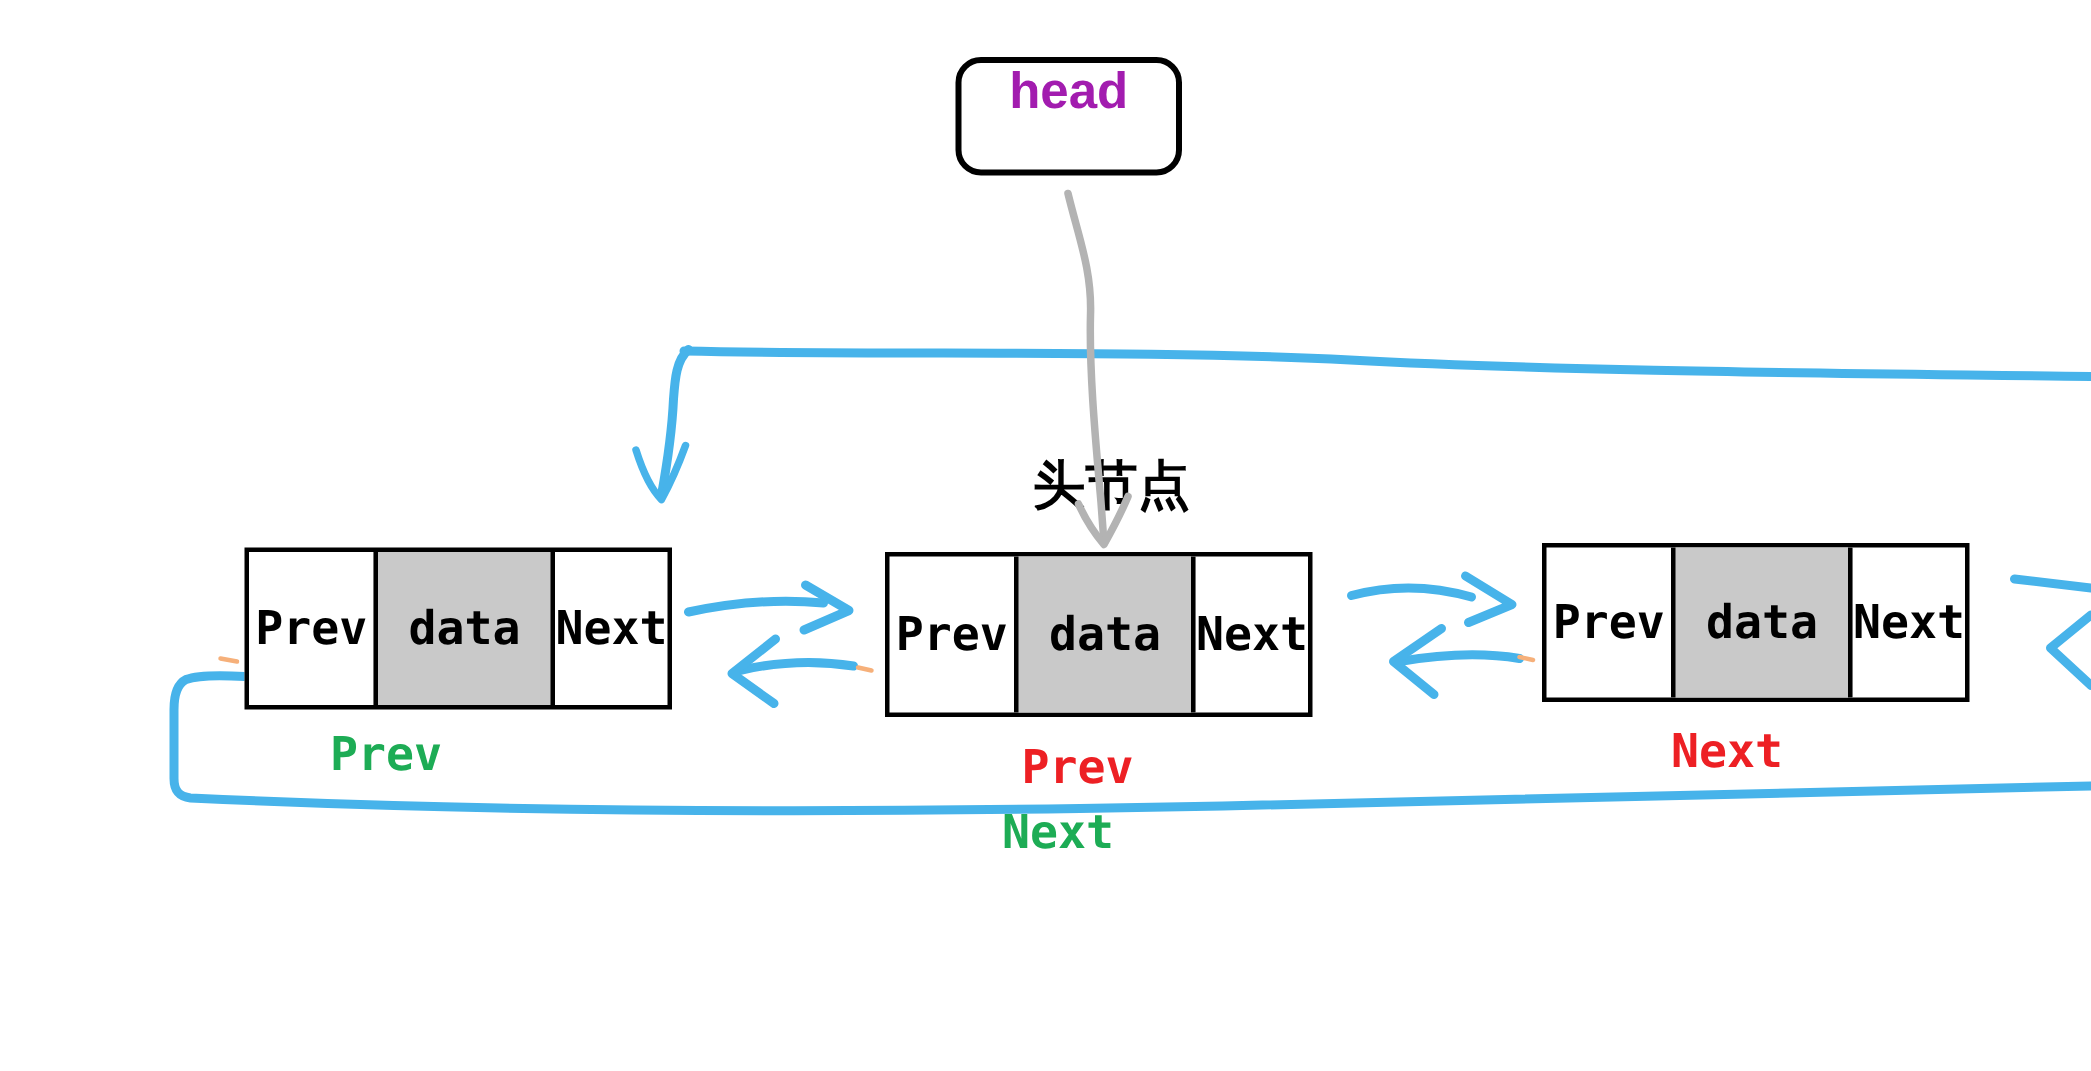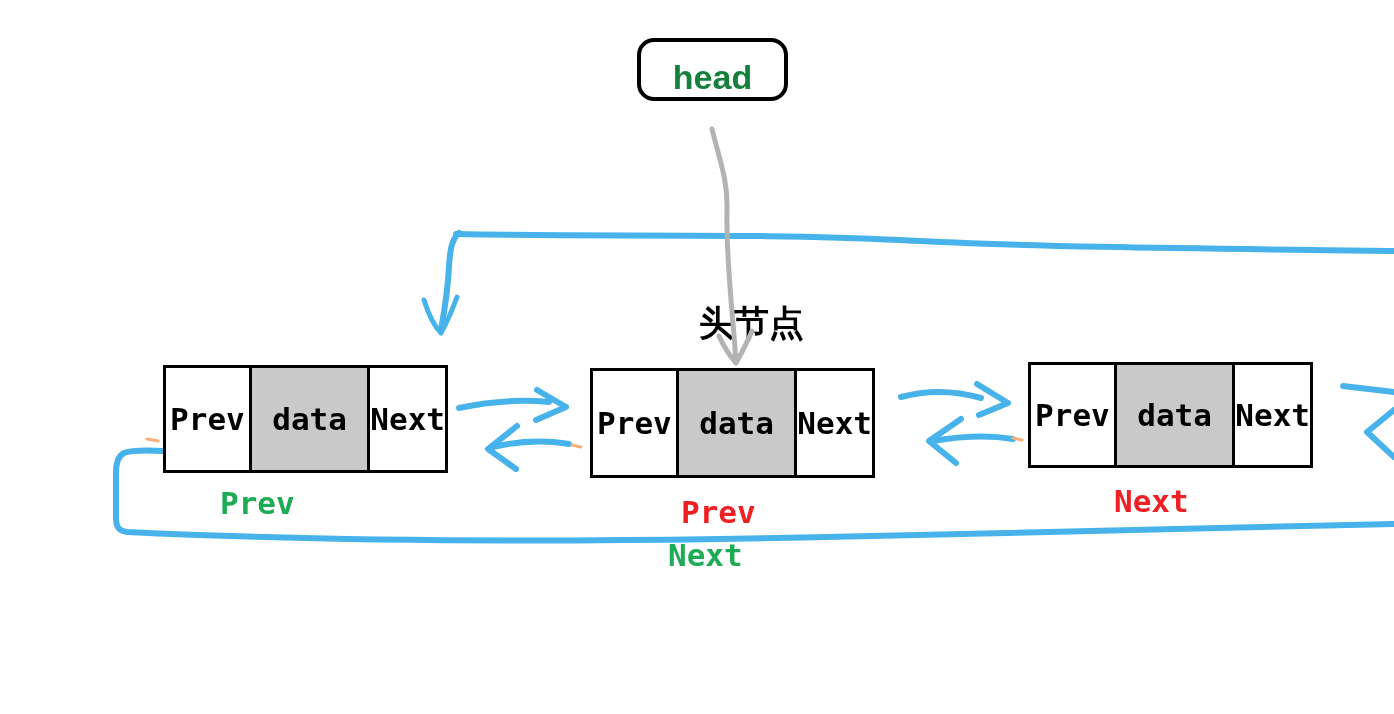--- a/index.html
+++ b/index.html
@@ -14,30 +14,30 @@
     position:absolute;left:0;top:0;width:1394px;height:714px;
     pointer-events:none;
   }
   .layer-under{z-index:1;}
   .layer-over{z-index:4;}
   .blue{stroke:var(--blue);}
   .grayline{stroke:var(--gray-arrow);}
   .orange{stroke:var(--orange-dash);}
 
   .head-box{
-    position:absolute;left:637px;top:38px;width:151px;height:63px;
+    position:absolute;left:637px;top:38px;width:151px;height:79px;
     border:4px solid var(--border);border-radius:17px;
-    display:flex;align-items:flex-end;justify-content:center;
+    display:flex;align-items:flex-start;justify-content:center;
     font-family:"Liberation Sans", sans-serif;
-    font-weight:bold;font-size:34px;color:#15803d;
+    font-weight:bold;font-size:34px;color:#a21caf;
     z-index:2;background:#fff;box-sizing:border-box;
   }
   .cn-title{
     position:absolute;left:678px;top:300px;width:126px;
-    text-align:right;font-family:"Liberation Sans", sans-serif;
+    text-align:center;font-family:"Liberation Sans", sans-serif;
     font-weight:bold;font-size:35px;color:#000;z-index:2;
   }
   .node{
     position:absolute;display:flex;
     border:3px solid var(--border);
     background:#fff;box-sizing:border-box;z-index:2;
   }
   .cell{
     display:flex;align-items:center;justify-content:center;
     font-weight:bold;font-size:31px;color:#000;

